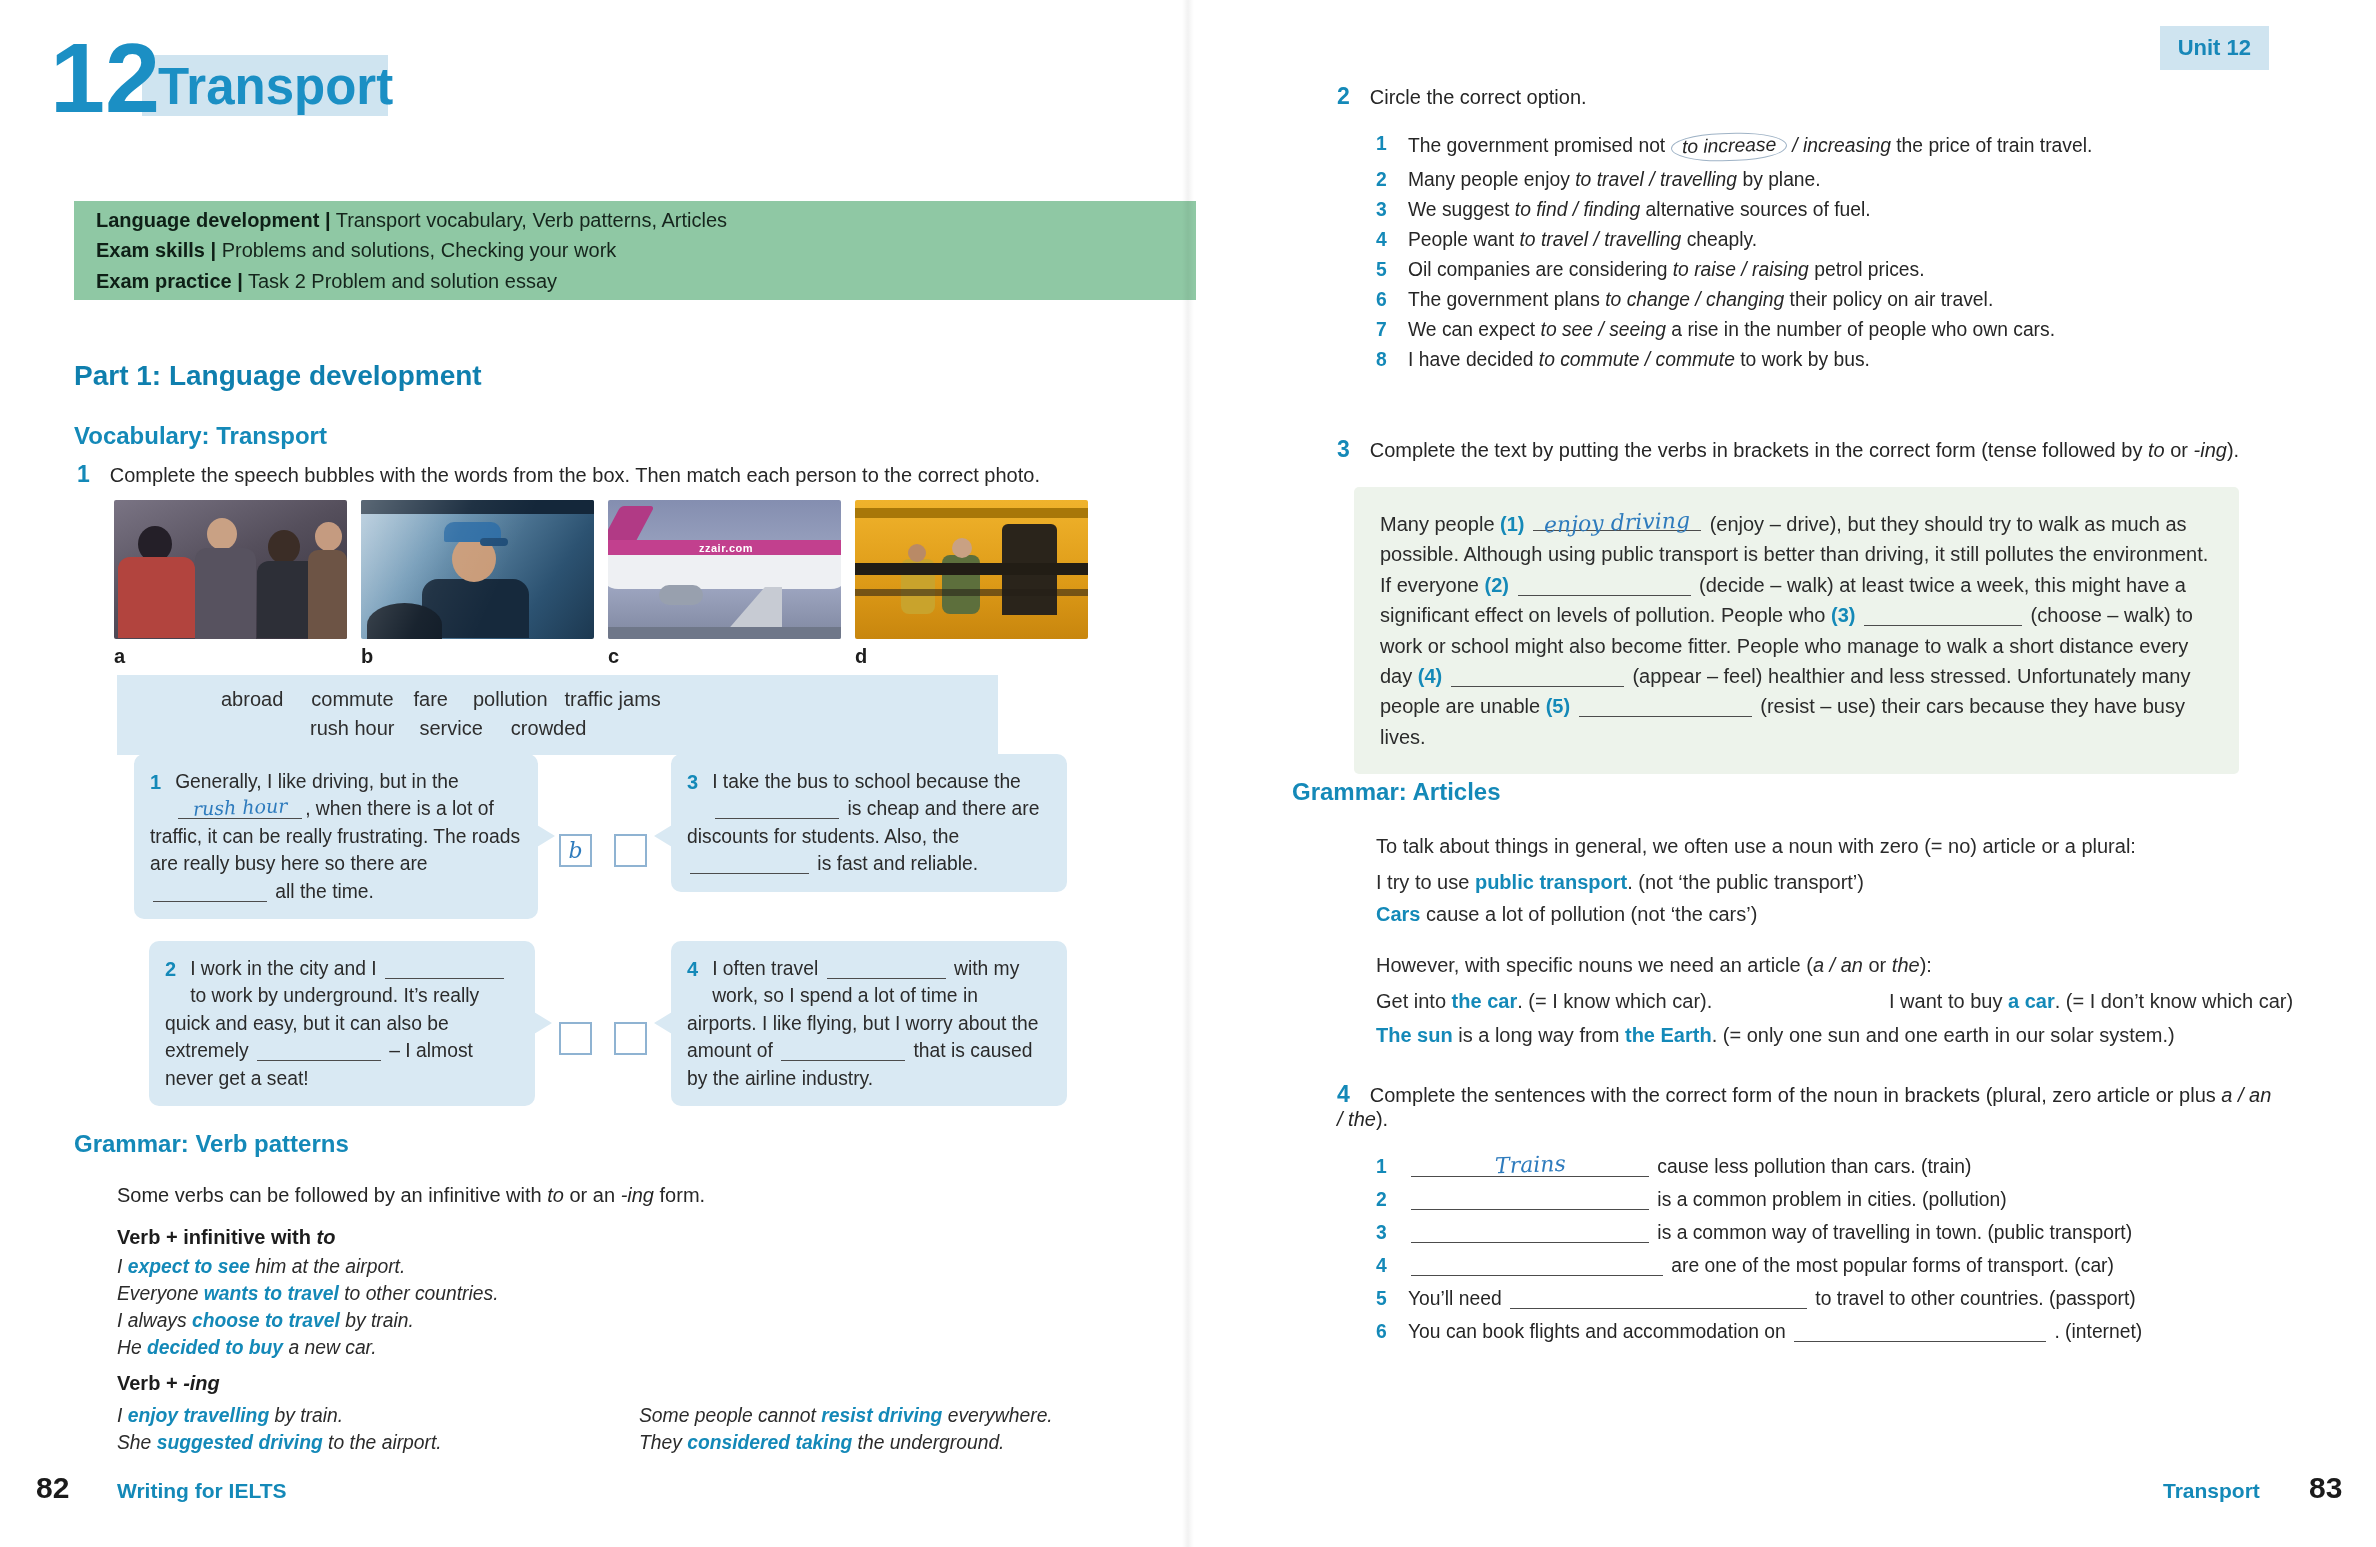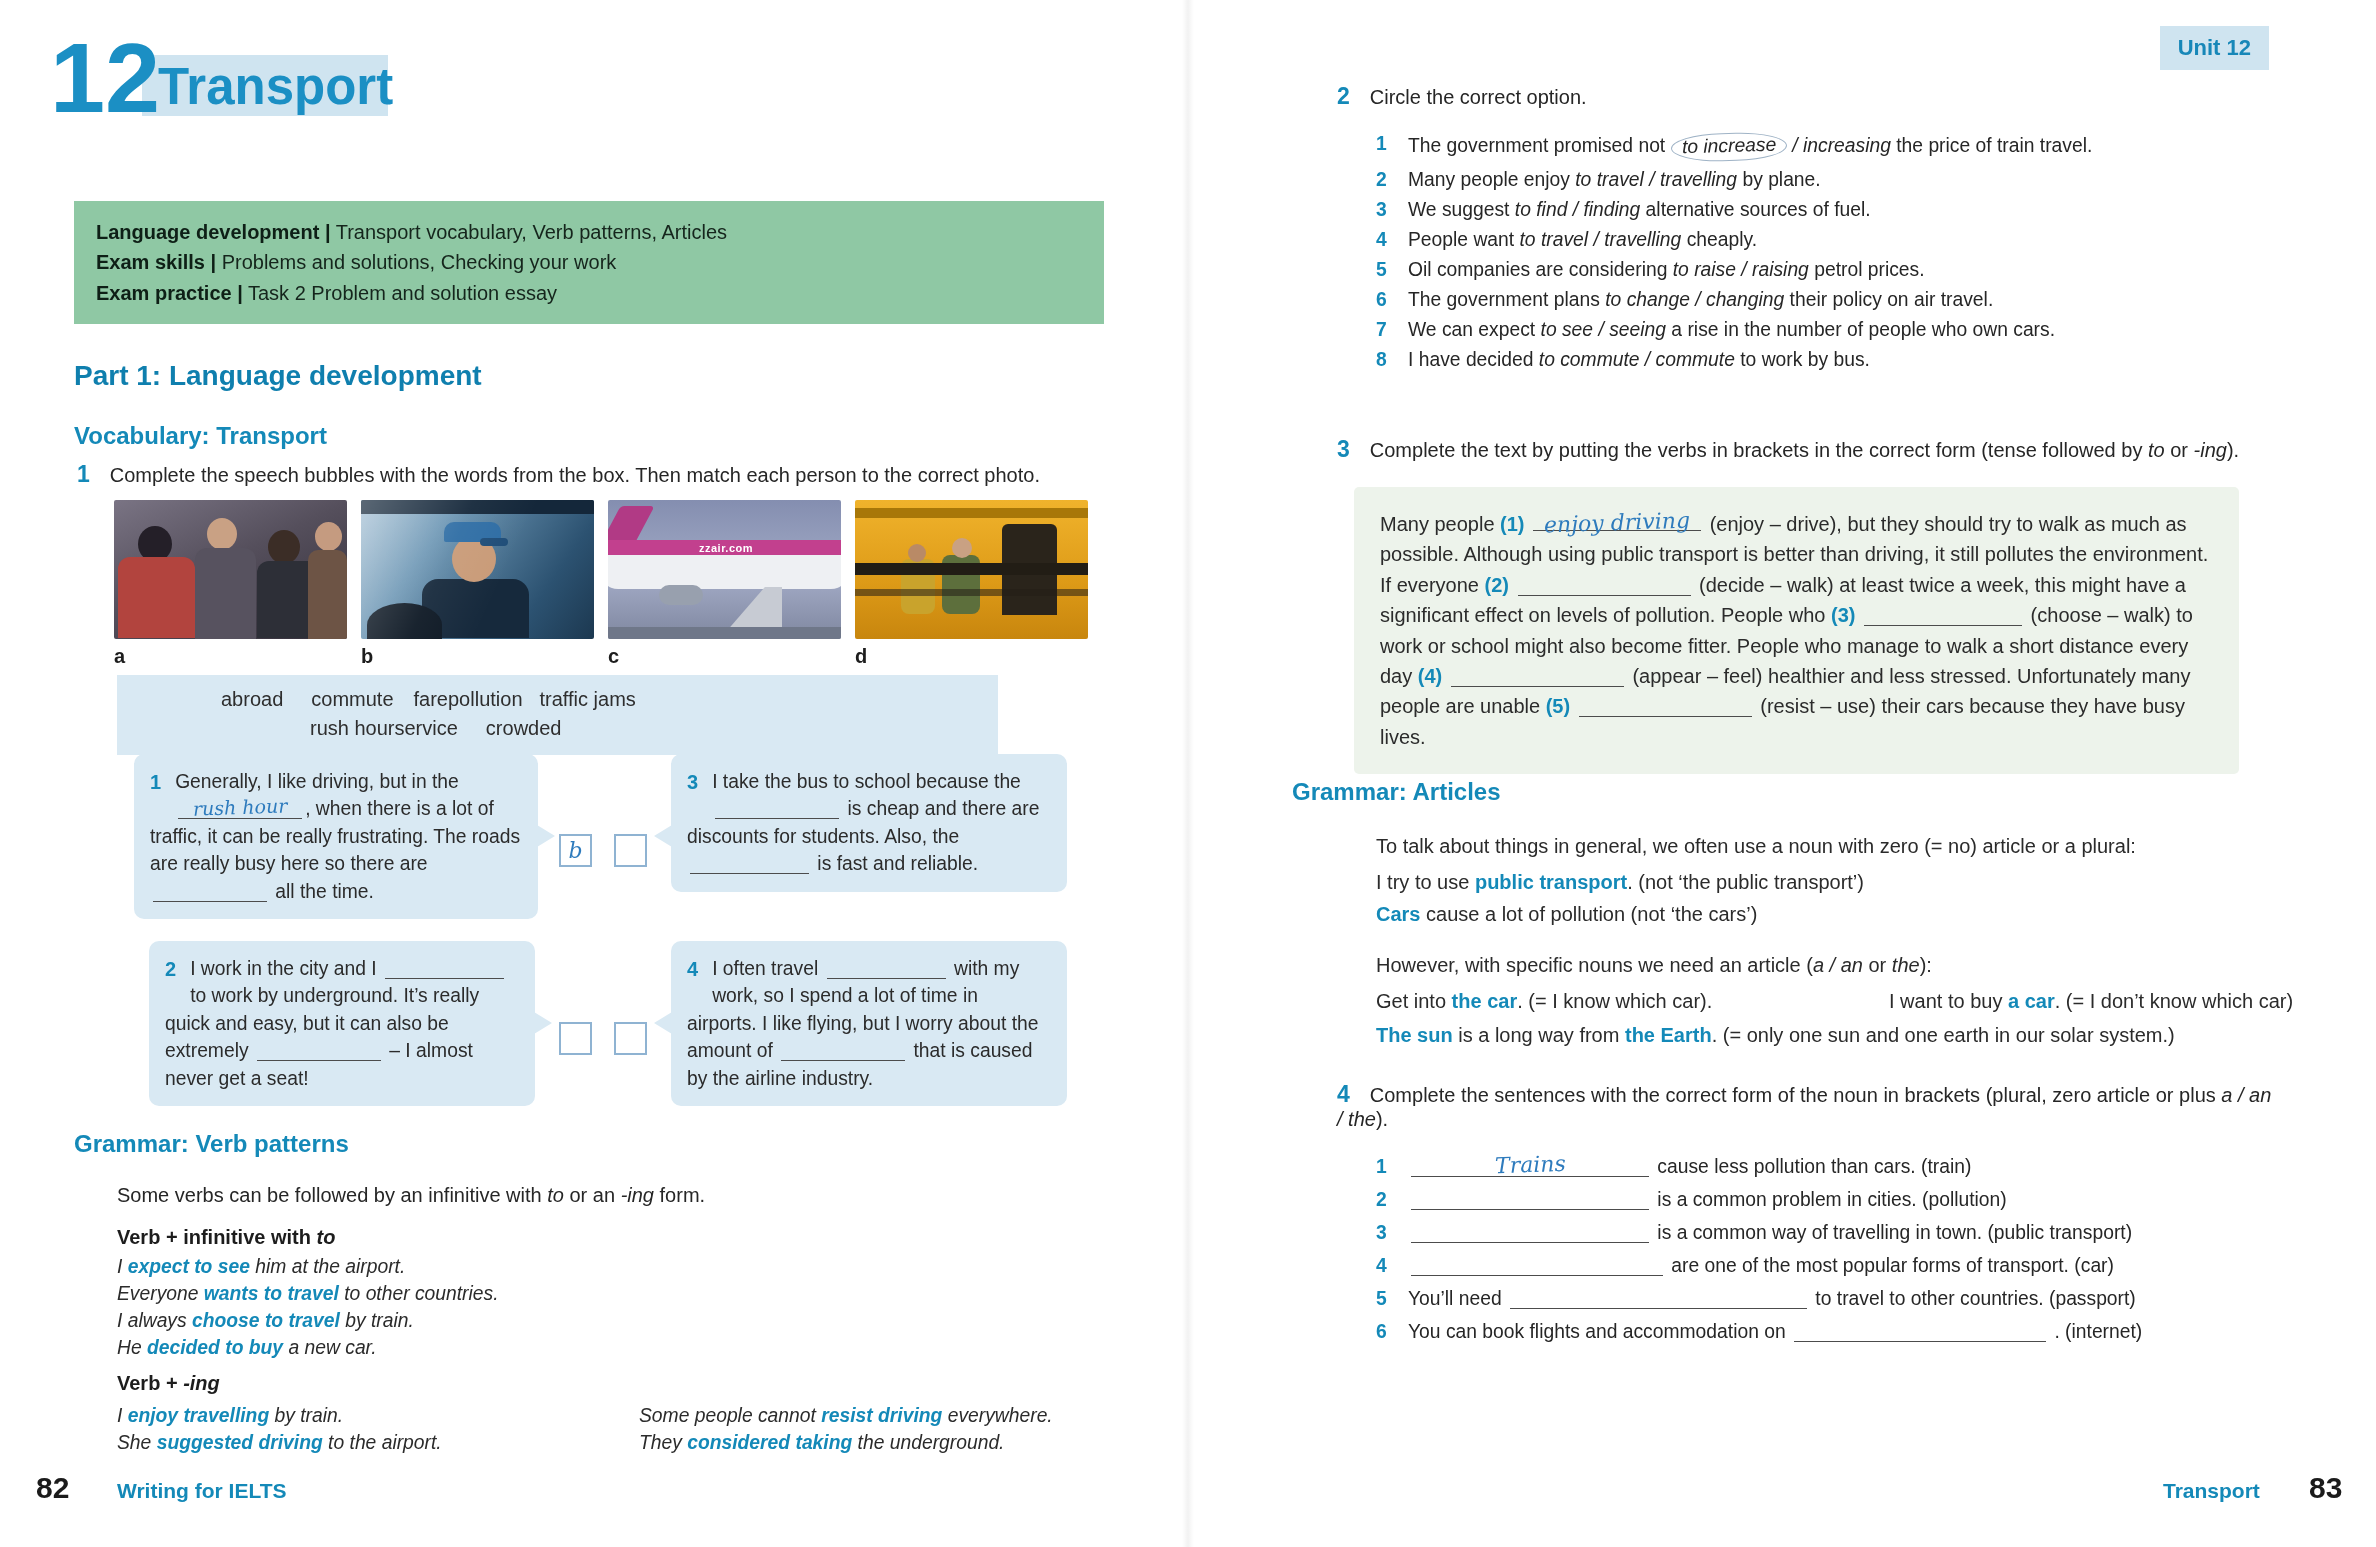--- a/index.html
+++ b/index.html
@@ -10,21 +10,21 @@
   .page-left{left:0}
   .page-right{left:1188px}
   .spine{position:absolute;left:1182px;top:0;width:12px;height:100%;
          background:linear-gradient(90deg,rgba(0,0,0,0) 0%,rgba(0,0,0,0.05) 50%,rgba(0,0,0,0) 100%)}
   .abs{position:absolute}
 
   
   .unit-num{position:absolute;left:50px;top:28px;font-size:99px;font-weight:bold;color:#1b8fc4;line-height:1}
   .unit-bg{position:absolute;left:142px;top:55px;width:246px;height:61px;background:#cfe4f0}
   .unit-title{position:absolute;left:158px;top:57px;font-size:51px;font-weight:bold;color:#1b8fc4}
-  .overview{position:absolute;left:74px;top:201px;width:1030px;background:#8fc8a4;padding:16px 22px;
+  .overview{position:absolute;left:74px;top:201px;width:1122px;background:#8fc8a4;padding:4px 22px;
             font-size:20px;line-height:1.52;color:#15251c}
   .overview b{color:#0e1f16}
   .part-heading{position:absolute;left:74px;top:360px;font-size:28px;font-weight:bold;color:#0f7fae}
   .sub-heading{font-size:24px;font-weight:bold;color:#1489b8}
   .exnum{font-size:23px;font-weight:bold;color:#1489b8;margin-right:20px}
   .instr{font-size:20px;color:#262626}
   .ital{}
   .vb{font-weight:bold;color:#1489b8}
 
   
@@ -75,21 +75,21 @@
   .pd-door{left:147px;top:24px;width:55px;height:91px;background:#2a241b;border-radius:6px 6px 0 0}
   .pd-k1h{left:97px;top:38px;width:20px;height:20px;border-radius:50%;background:#c9a183}
   .pd-k1b{left:87px;top:55px;width:38px;height:59px;border-radius:8px;background:#5d6f3c}
   .pd-k2h{left:53px;top:44px;width:18px;height:18px;border-radius:50%;background:#b98a66}
   .pd-k2b{left:46px;top:59px;width:34px;height:55px;border-radius:8px;background:#c9a32c}
 
   
   #wordbox{position:absolute;left:117px;top:675px;width:881px;background:#d9e9f3;
            padding:13px 20px 15px 104px;font-size:20px;color:#2e2e2e}
   #wordbox .w{display:inline-block}
-  .mr28{margin-right:28px}.mr20{margin-right:20px}.mr25{}.mr17{margin-right:17px}
+  .mr28{margin-right:28px}.mr20{margin-right:20px}.mr25{margin-right:25px}.mr17{margin-right:17px}
   .row2{margin-top:6px;padding-left:89px}
 
   
   .bubble{position:absolute;background:#d9e9f3;border-radius:10px;padding:14px 16px;
           font-size:19.3px;line-height:1.42;color:#2b2b2b}
   .bubble .bnum{float:left;font-weight:bold;color:#1489b8;margin-right:14px;font-size:20px}
   .tail{position:absolute;width:0;height:0;border-top:11px solid transparent;border-bottom:11px solid transparent}
   .tail-r{right:-17px;border-left:18px solid #d9e9f3}
   .tail-l{left:-17px;border-right:18px solid #d9e9f3}
   #bubble1{left:134px;top:754px;width:404px}

